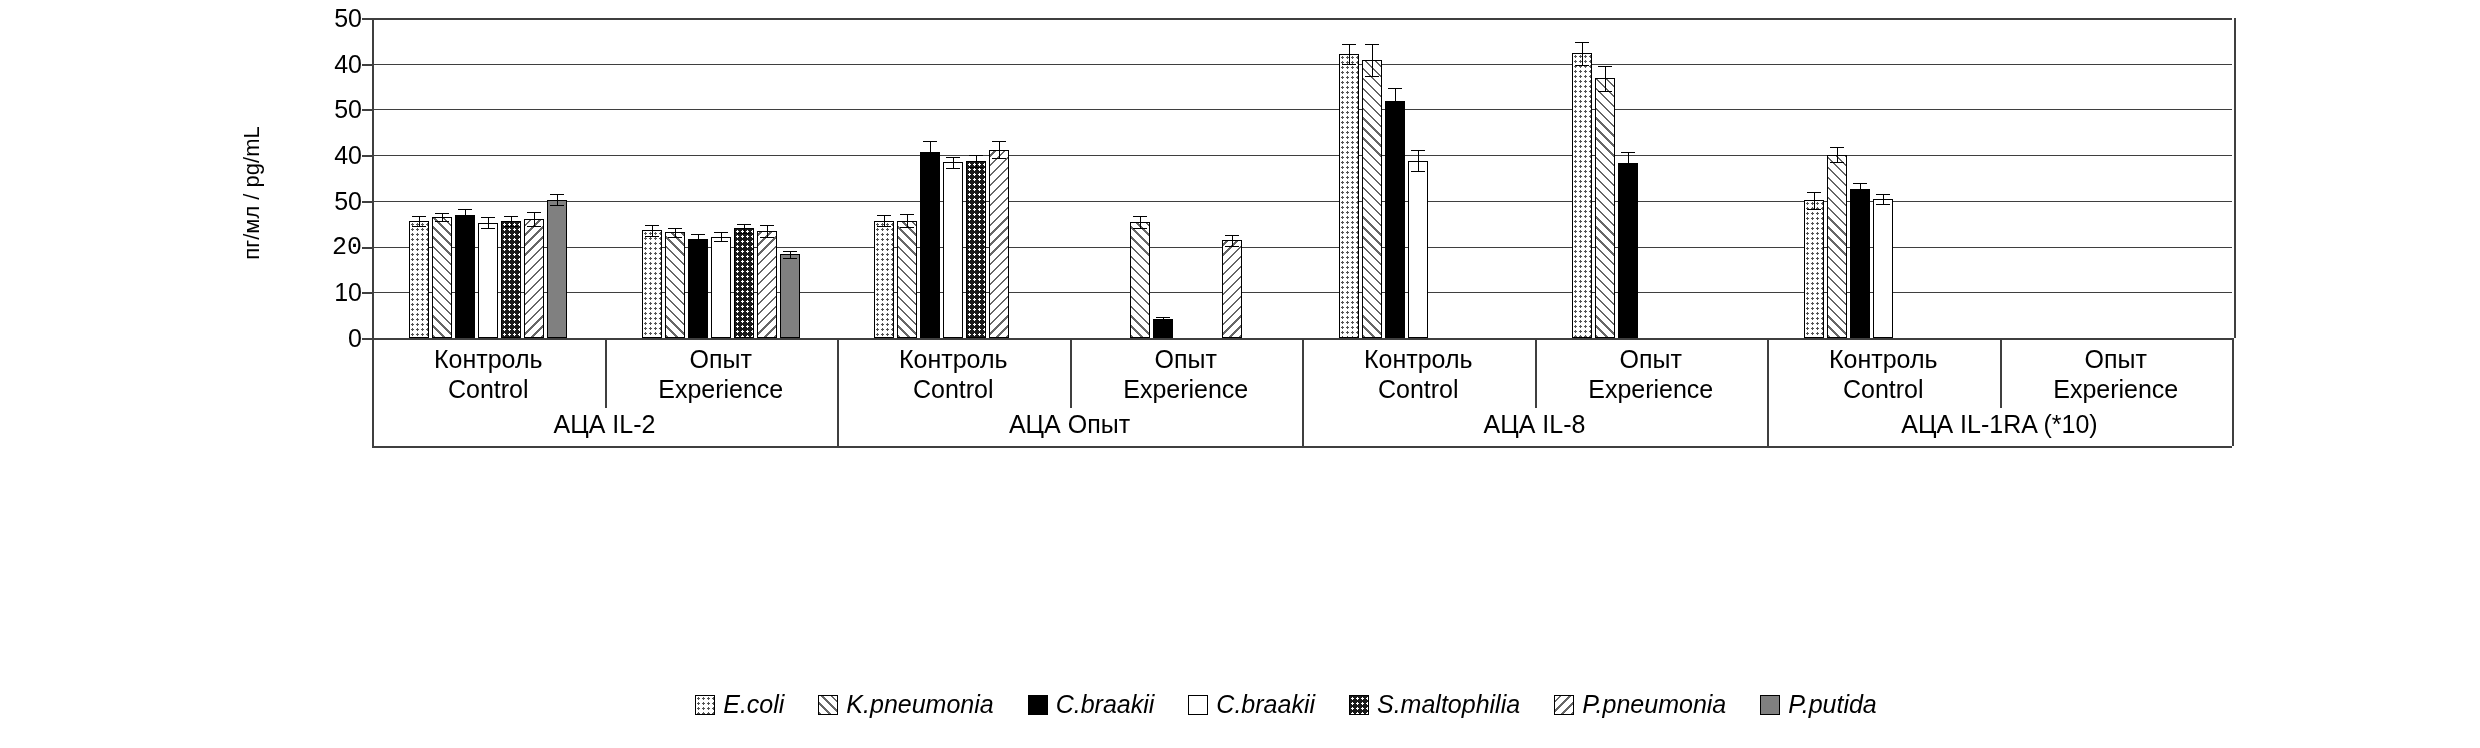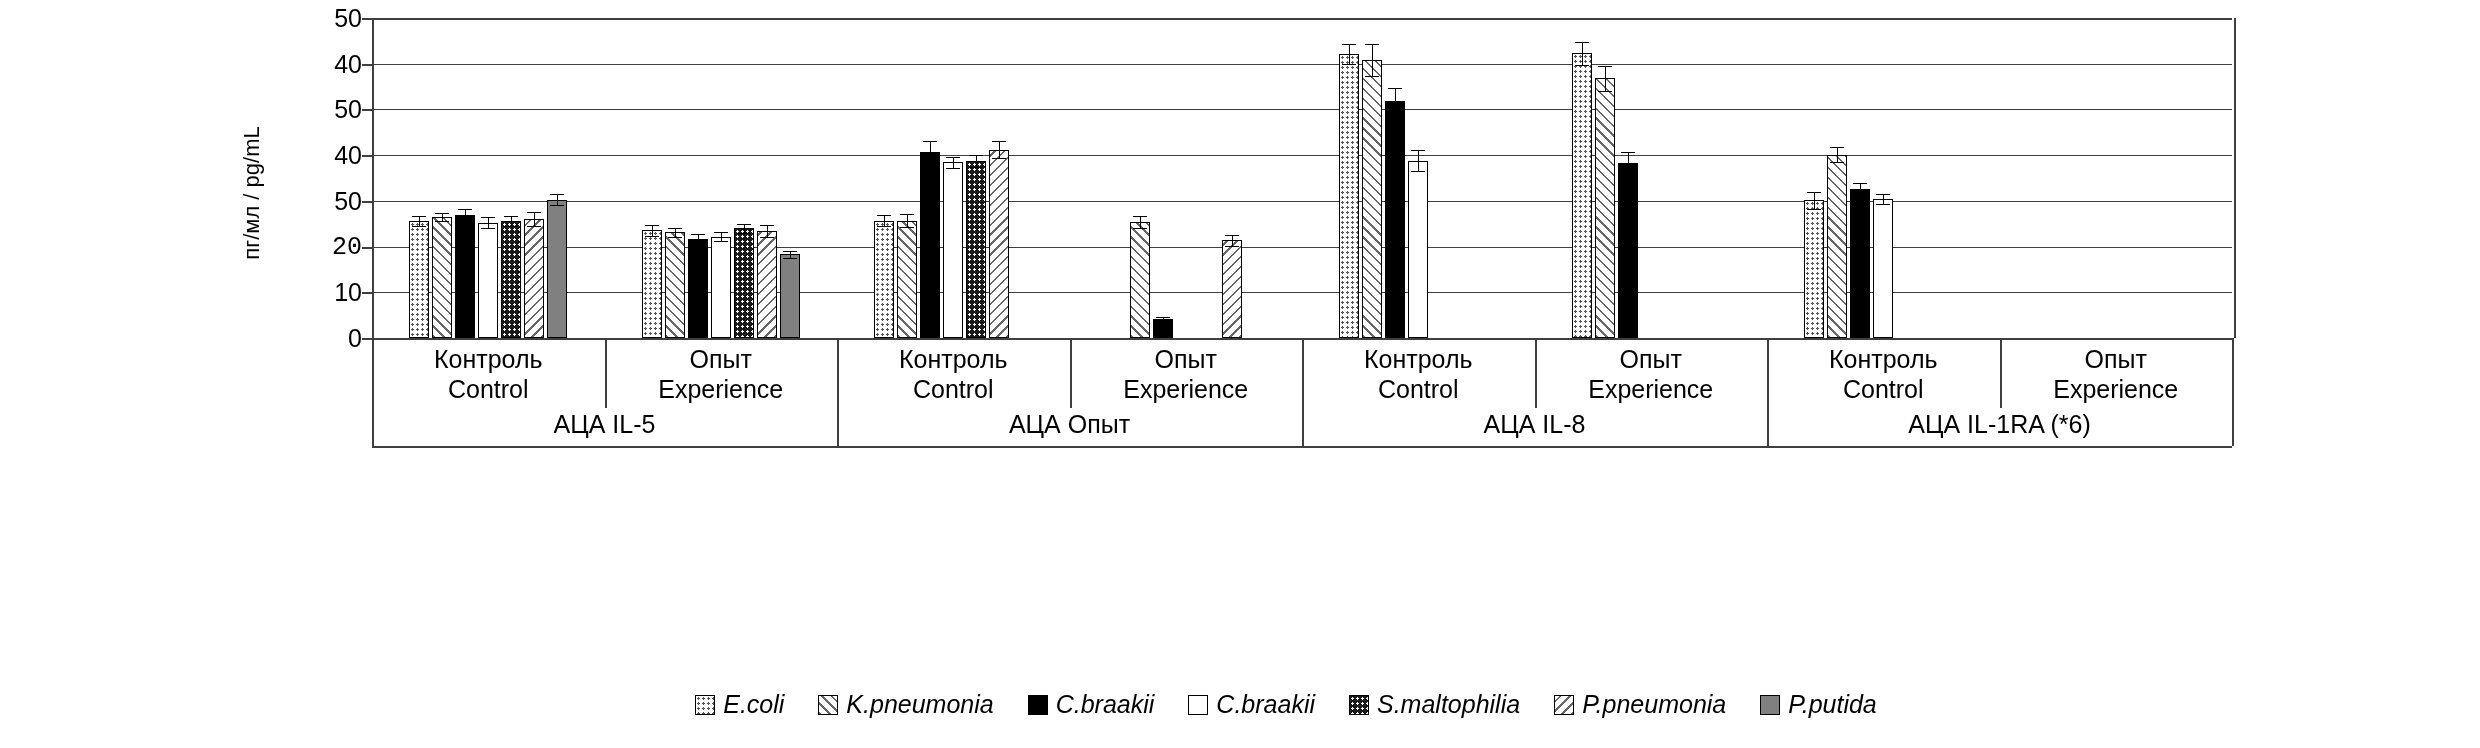--- a/index.html
+++ b/index.html
@@ -256,24 +256,24 @@
         <div>Контроль</div>
         <div>Control</div>
       </div>
       <div class="catsep" style="left: 1999.5px;"></div>
       <div class="catlabel" style="left: 1999.5px; width: 232.5px;">
         <div>Опыт</div>
         <div>Experience</div>
       </div>
       <div class="grpsep" style="left: 372px;"></div>
       <div class="grpsep" style="left: 2232px;"></div>
-      <div class="grplabel" style="left: 372px; width: 465px;">АЦА IL-5</div>
+      <div class="grplabel" style="left: 372px; width: 465px;">АЦА IL-2</div>
       <div class="grplabel" style="left: 837px; width: 465px;">АЦА Опыт</div>
       <div class="grplabel" style="left: 1302px; width: 465px;">АЦА IL-8</div>
-      <div class="grplabel" style="left: 1767px; width: 465px;">АЦА IL-1RA (*6)</div>
+      <div class="grplabel" style="left: 1767px; width: 465px;">АЦА IL-1RA (*10)</div>
     </div>
   <div class="bottomline"></div>
 
   <div class="legend" id="legend">
       <div class="leg-item">
         <span class="swatch f-ecoli"></span>
         <span>E.coli</span>
       </div>
       <div class="leg-item">
         <span class="swatch f-kpneu"></span>

